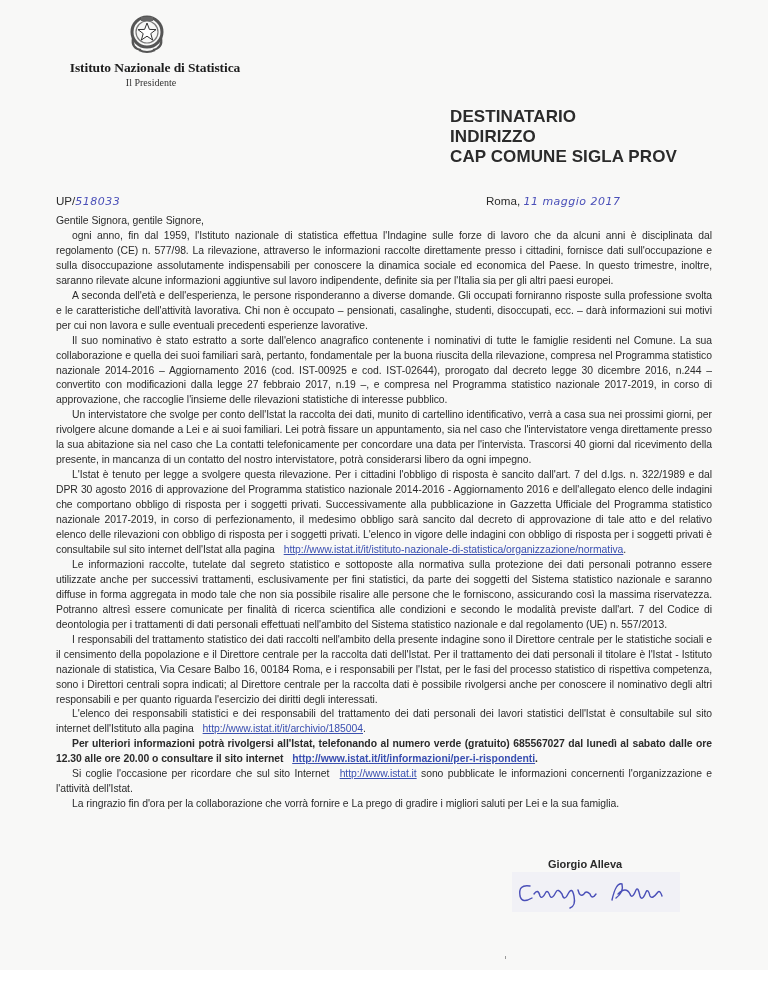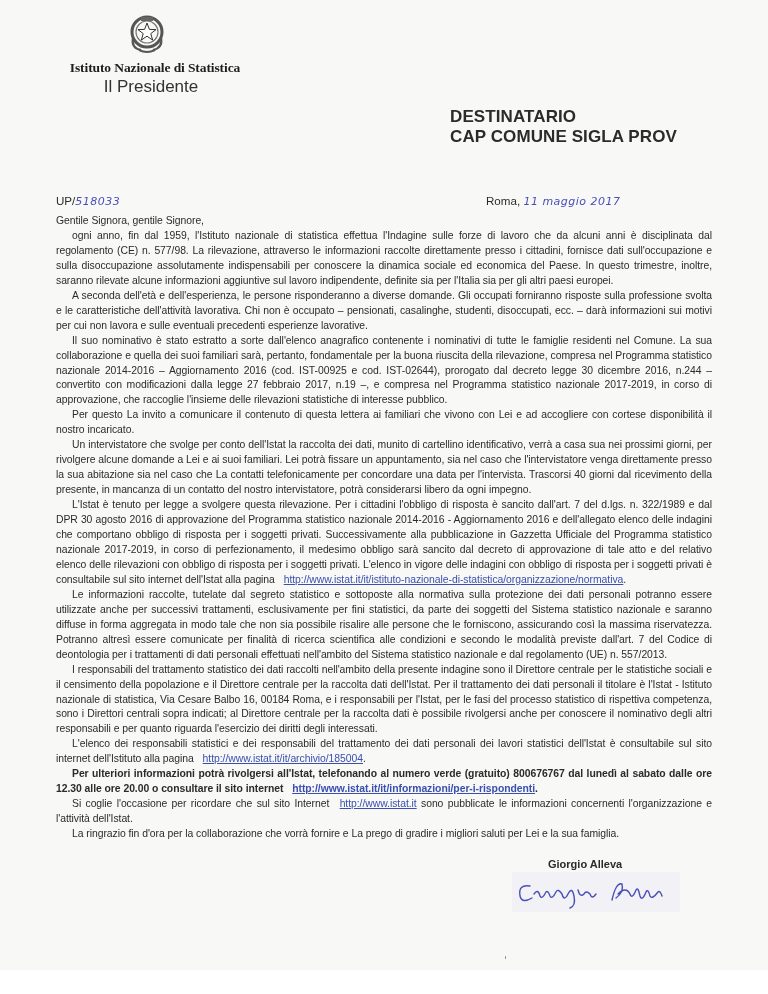--- a/index.html
+++ b/index.html
@@ -39,22 +39,22 @@
     .org-name {
       font-family: "Liberation Serif", serif;
       font-weight: bold;
       font-size: 13.5px;
       color: #1e1e1e;
       white-space: nowrap;
       margin-top: 6px;
       letter-spacing: -0.1px;
     }
     .org-role {
-      font-family: Liberation Sans, sans-serif;
-      font-size: 17px;
+      font-family: Liberation Serif, serif;
+      font-size: 10px;
       color: #333;
       margin-top: 1px;
       position: relative;
       left: -4px;
       text-align: center;
     }
     .recipient {
       position: absolute;
       left: 450px;
       top: 107px;
@@ -152,44 +152,44 @@
         <rect x="14" y="5" width="12" height="4" fill="#666"></rect>
         <path d="M12 38 Q20 42 28 38" stroke="#555" stroke-width="2" fill="none"></path>
       </svg>
     </div>
     <div class="org-name">Istituto Nazionale di Statistica</div>
     <div class="org-role">Il Presidente</div>
   </div>
 
   <div class="recipient">
     <div>DESTINATARIO</div>
+    <div>INDIRIZZO</div>
     <div>CAP COMUNE SIGLA PROV</div>
   </div>
 
   <div class="protocol">
     <span>UP/</span><span class="hand">518033</span>
   </div>
 
   <div class="date-line">
     <span>Roma,</span>
     <span class="hand">11 maggio 2017</span>
   </div>
 
   <div class="body-text">
     <p class="salutation">Gentile Signora, gentile Signore,</p>
     <p>ogni anno, fin dal 1959, l'Istituto nazionale di statistica effettua l'Indagine sulle forze di lavoro che da alcuni anni è disciplinata dal regolamento (CE) n. 577/98. La rilevazione, attraverso le informazioni raccolte direttamente presso i cittadini, fornisce dati sull'occupazione e sulla disoccupazione assolutamente indispensabili per conoscere la dinamica sociale ed economica del Paese. In questo trimestre, inoltre, saranno rilevate alcune informazioni aggiuntive sul lavoro indipendente, definite sia per l'Italia sia per gli altri paesi europei.</p>
     <p>A seconda dell'età e dell'esperienza, le persone risponderanno a diverse domande. Gli occupati forniranno risposte sulla professione svolta e le caratteristiche dell'attività lavorativa. Chi non è occupato – pensionati, casalinghe, studenti, disoccupati, ecc. – darà informazioni sui motivi per cui non lavora e sulle eventuali precedenti esperienze lavorative.</p>
     <p>Il suo nominativo è stato estratto a sorte dall'elenco anagrafico contenente i nominativi di tutte le famiglie residenti nel Comune. La sua collaborazione e quella dei suoi familiari sarà, pertanto, fondamentale per la buona riuscita della rilevazione, compresa nel Programma statistico nazionale 2014-2016 – Aggiornamento 2016 (cod. IST-00925 e cod. IST-02644), prorogato dal decreto legge 30 dicembre 2016, n.244 – convertito con modificazioni dalla legge 27 febbraio 2017, n.19 –, e compresa nel Programma statistico nazionale 2017-2019, in corso di approvazione, che raccoglie l'insieme delle rilevazioni statistiche di interesse pubblico.</p>
-    <p>Per questo La invito a comunicare il contenuto di questa lettera ai familiari che vivono con Lei e ad accogliere con cortese disponibilità il nostro incaricato.</p>
     <p>Un intervistatore che svolge per conto dell'Istat la raccolta dei dati, munito di cartellino identificativo, verrà a casa sua nei prossimi giorni, per rivolgere alcune domande a Lei e ai suoi familiari. Lei potrà fissare un appuntamento, sia nel caso che l'intervistatore venga direttamente presso la sua abitazione sia nel caso che La contatti telefonicamente per concordare una data per l'intervista. Trascorsi 40 giorni dal ricevimento della presente, in mancanza di un contatto del nostro intervistatore, potrà considerarsi libero da ogni impegno.</p>
     <p><span>L'Istat è tenuto per legge a svolgere questa rilevazione. Per i cittadini l'obbligo di risposta è sancito dall'art. 7 del d.lgs. n. 322/1989 e dal DPR 30 agosto 2016 di approvazione del Programma statistico nazionale 2014-2016 - Aggiornamento 2016 e dell'allegato elenco delle indagini che comportano obbligo di risposta per i soggetti privati. Successivamente alla pubblicazione in Gazzetta Ufficiale del Programma statistico nazionale 2017-2019, in corso di perfezionamento, il medesimo obbligo sarà sancito dal decreto di approvazione di tale atto e del relativo elenco delle rilevazioni con obbligo di risposta per i soggetti privati. L'elenco in vigore delle indagini con obbligo di risposta per i soggetti privati è consultabile sul sito internet dell'Istat alla pagina </span><a href="#">http://www.istat.it/it/istituto-nazionale-di-statistica/organizzazione/normativa</a><span>.</span></p>
     <p>Le informazioni raccolte, tutelate dal segreto statistico e sottoposte alla normativa sulla protezione dei dati personali potranno essere utilizzate anche per successivi trattamenti, esclusivamente per fini statistici, da parte dei soggetti del Sistema statistico nazionale e saranno diffuse in forma aggregata in modo tale che non sia possibile risalire alle persone che le forniscono, assicurando così la massima riservatezza. Potranno altresì essere comunicate per finalità di ricerca scientifica alle condizioni e secondo le modalità previste dall'art. 7 del Codice di deontologia per i trattamenti di dati personali effettuati nell'ambito del Sistema statistico nazionale e dal regolamento (UE) n. 557/2013.</p>
     <p>I responsabili del trattamento statistico dei dati raccolti nell'ambito della presente indagine sono il Direttore centrale per le statistiche sociali e il censimento della popolazione e il Direttore centrale per la raccolta dati dell'Istat. Per il trattamento dei dati personali il titolare è l'Istat - Istituto nazionale di statistica, Via Cesare Balbo 16, 00184 Roma, e i responsabili per l'Istat, per le fasi del processo statistico di rispettiva competenza, sono i Direttori centrali sopra indicati; al Direttore centrale per la raccolta dati è possibile rivolgersi anche per conoscere il nominativo degli altri responsabili e per quanto riguarda l'esercizio dei diritti degli interessati.</p>
     <p><span>L'elenco dei responsabili statistici e dei responsabili del trattamento dei dati personali dei lavori statistici dell'Istat è consultabile sul sito internet dell'Istituto alla pagina </span><a href="#">http://www.istat.it/it/archivio/185004</a><span>.</span></p>
-    <p class="bold"><span>Per ulteriori informazioni potrà rivolgersi all'Istat, telefonando al numero verde (gratuito) 800676767 dal lunedì al sabato dalle ore 12.30 alle ore 20.00 o consultare il sito internet </span><a href="#">http://www.istat.it/it/informazioni/per-i-rispondenti</a><span>.</span></p>
+    <p class="bold"><span>Per ulteriori informazioni potrà rivolgersi all'Istat, telefonando al numero verde (gratuito) 685567027 dal lunedì al sabato dalle ore 12.30 alle ore 20.00 o consultare il sito internet </span><a href="#">http://www.istat.it/it/informazioni/per-i-rispondenti</a><span>.</span></p>
     <p><span>Si coglie l'occasione per ricordare che sul sito Internet </span><a href="#">http://www.istat.it</a><span> sono pubblicate le informazioni concernenti l'organizzazione e l'attività dell'Istat.</span></p>
     <p>La ringrazio fin d'ora per la collaborazione che vorrà fornire e La prego di gradire i migliori saluti per Lei e la sua famiglia.</p>
   </div>
 
   <div class="signer">Giorgio Alleva</div>
 
   <div class="signature">
     <svg width="168" height="40" viewBox="0 0 168 40">
       <path d="M18 14 Q6 12 8 24 Q10 32 20 26 M22 22 Q26 16 28 24 Q30 28 34 20 Q36 18 38 24 Q40 28 44 20 Q46 16 50 22 Q52 30 56 22 Q60 14 62 24 Q64 34 58 36 M66 18 Q68 26 72 22 Q74 18 78 22 Q80 28 84 22" stroke="#4a4fb8" stroke-width="1.4" fill="none" stroke-linecap="round"></path>
       <path d="M100 28 Q104 10 110 12 Q112 20 104 26 M106 22 Q114 14 118 22 Q120 28 124 18 Q126 14 128 24 Q130 30 134 20 Q136 16 138 24 Q140 28 146 20 Q148 18 150 24" stroke="#4a4fb8" stroke-width="1.4" fill="none" stroke-linecap="round"></path>

